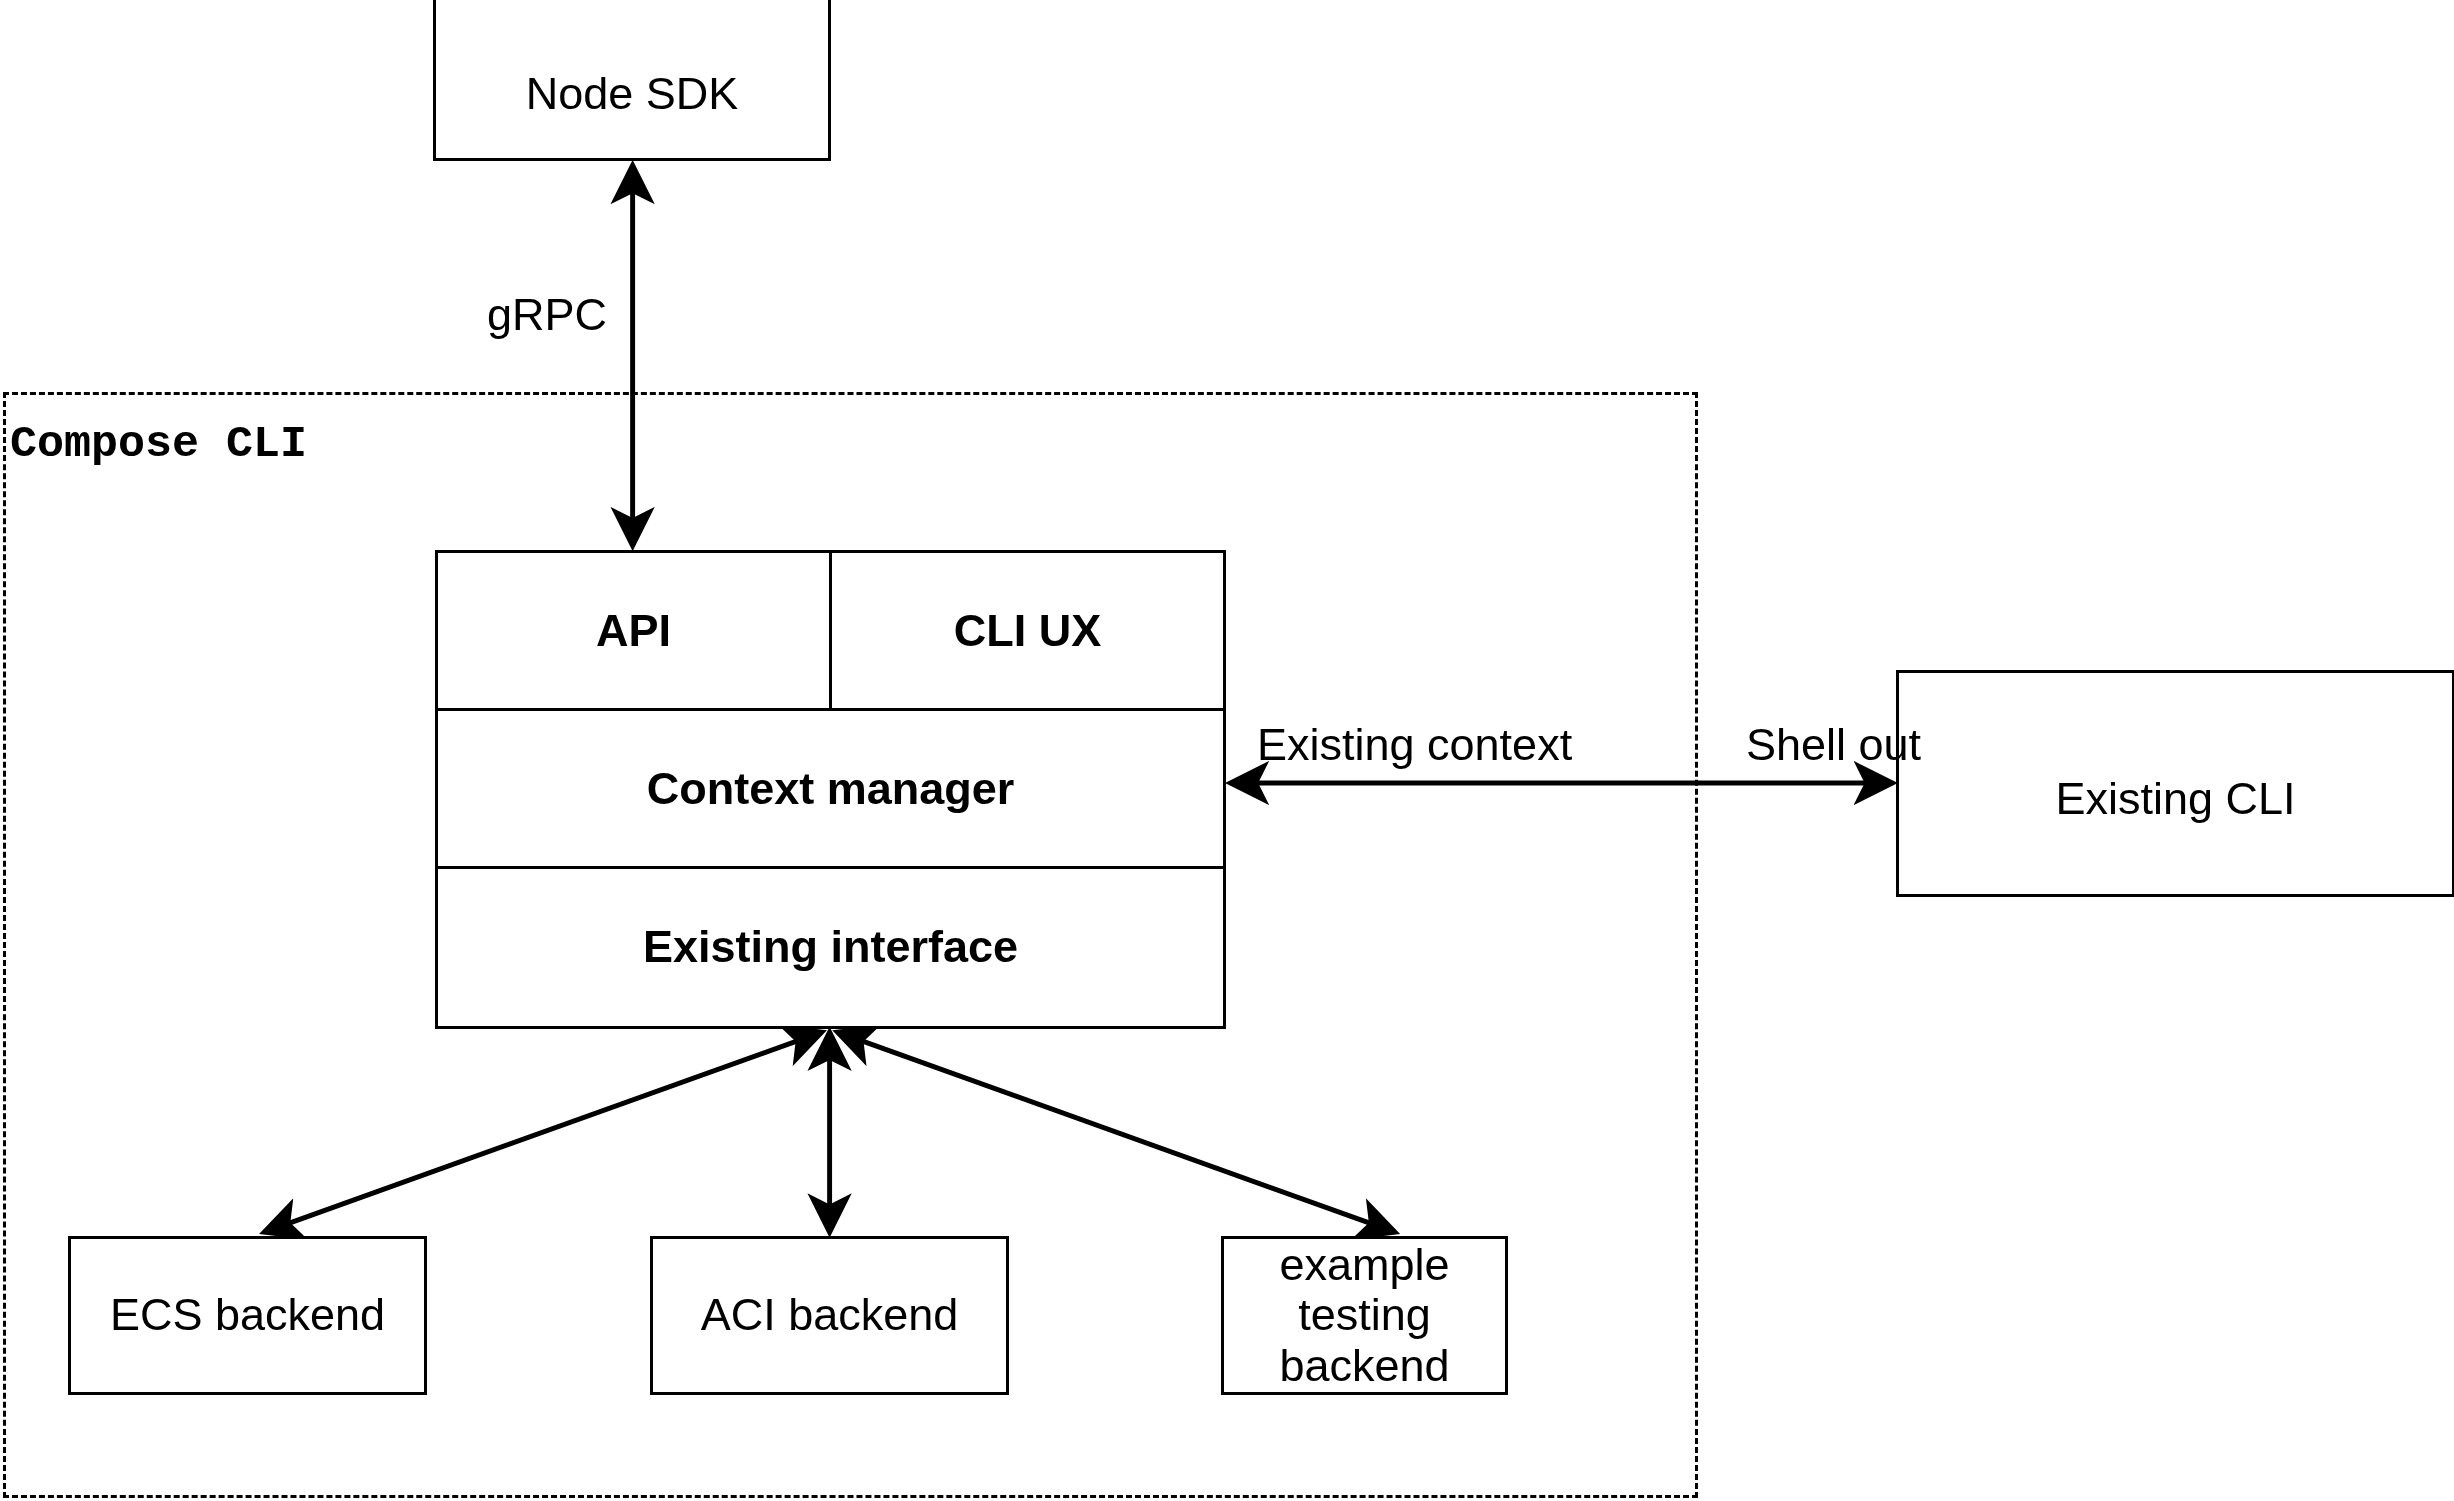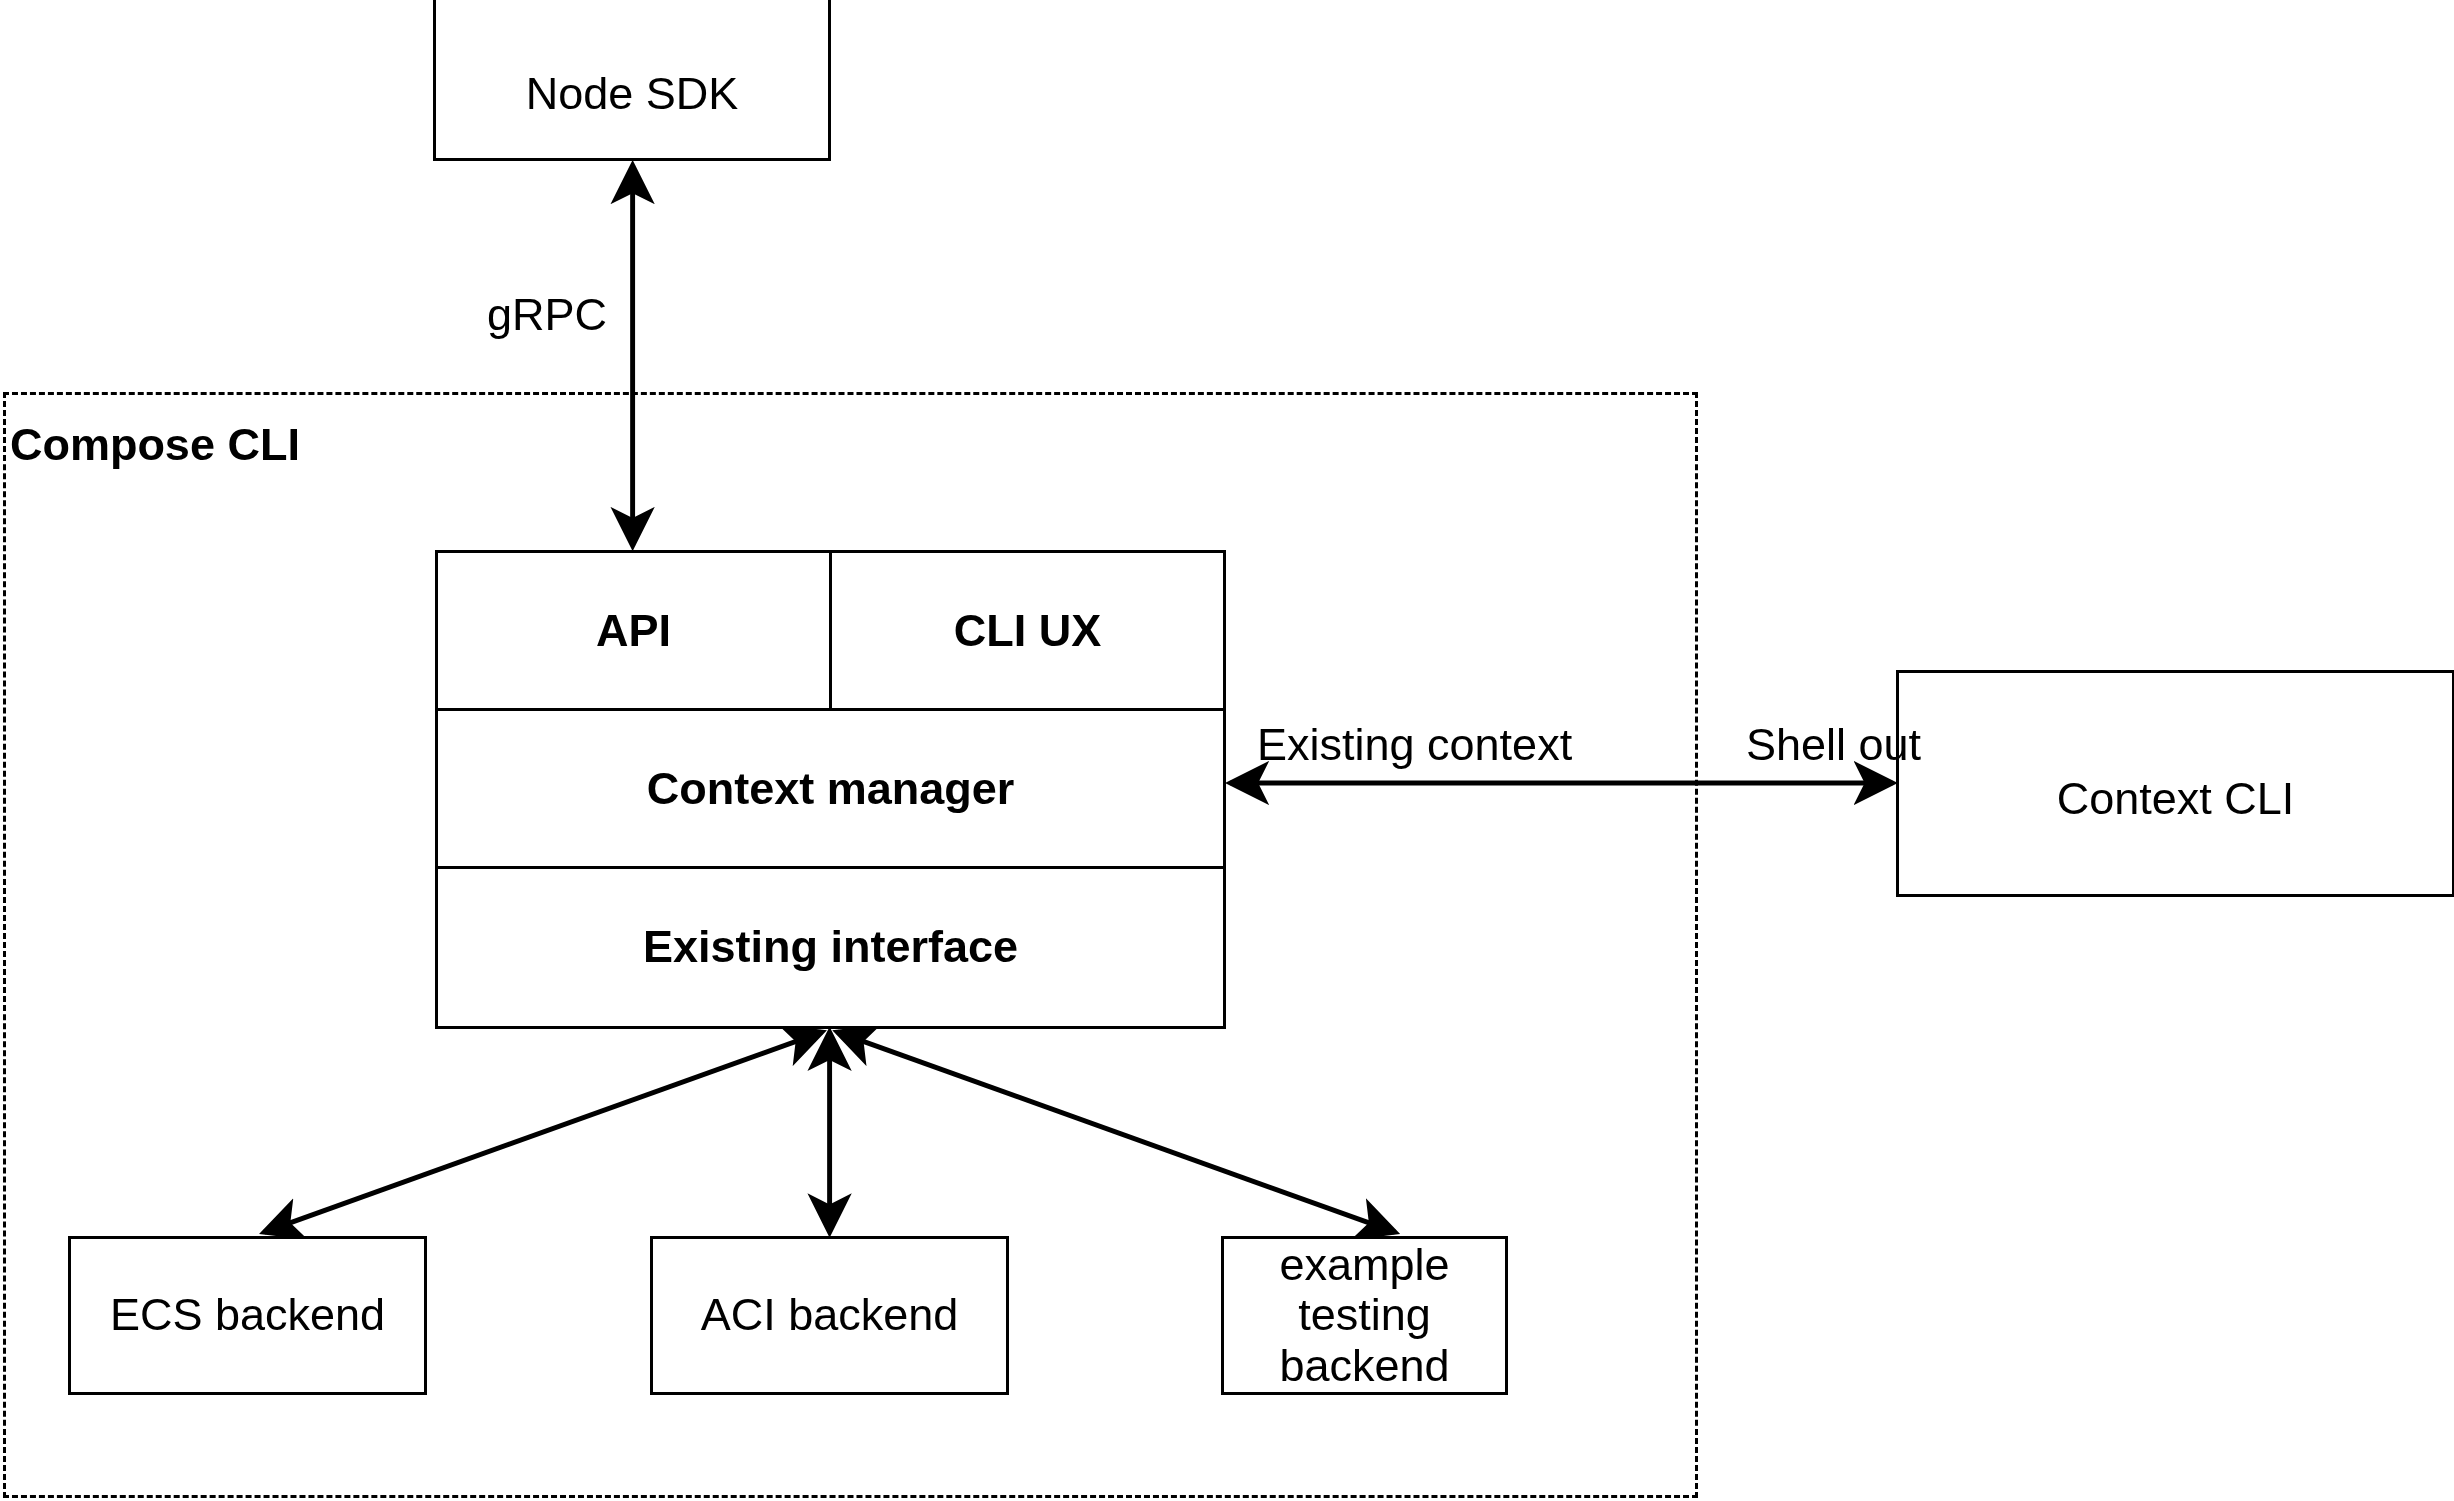--- a/index.html
+++ b/index.html
@@ -67,20 +67,21 @@
     border: 3.9px dashed #000000;
     background: transparent;
   }
   #compose-cli-title {
     position: absolute;
     left: 9.9px;
     top: 419px;
     font-size: 45px;
     font-weight: bold;
     white-space: nowrap;
+    font-family: Liberation Mono, monospace;
   }
 
   
   #core-stack {
     position: absolute;
     left: 435px;
     top: 550px;
     width: 791px;
     height: 479px;
     box-sizing: border-box;
@@ -233,21 +234,21 @@
 
     <div class="stack-row" id="row-bottom">
       <div class="stack-cell" id="cell-backend-interface">
         <span class="node-label">Existing interface</span>
       </div>
     </div>
 
   </div>
 
   <div class="node bold-node" id="existing-cli">
-    <span class="node-label">Context CLI</span>
+    <span class="node-label">Existing CLI</span>
   </div>
 
   <div class="node" id="ecs-backend">
     <span class="node-label">ECS backend</span>
   </div>
 
   <div class="node" id="aci-backend">
     <span class="node-label">ACI backend</span>
   </div>
 

